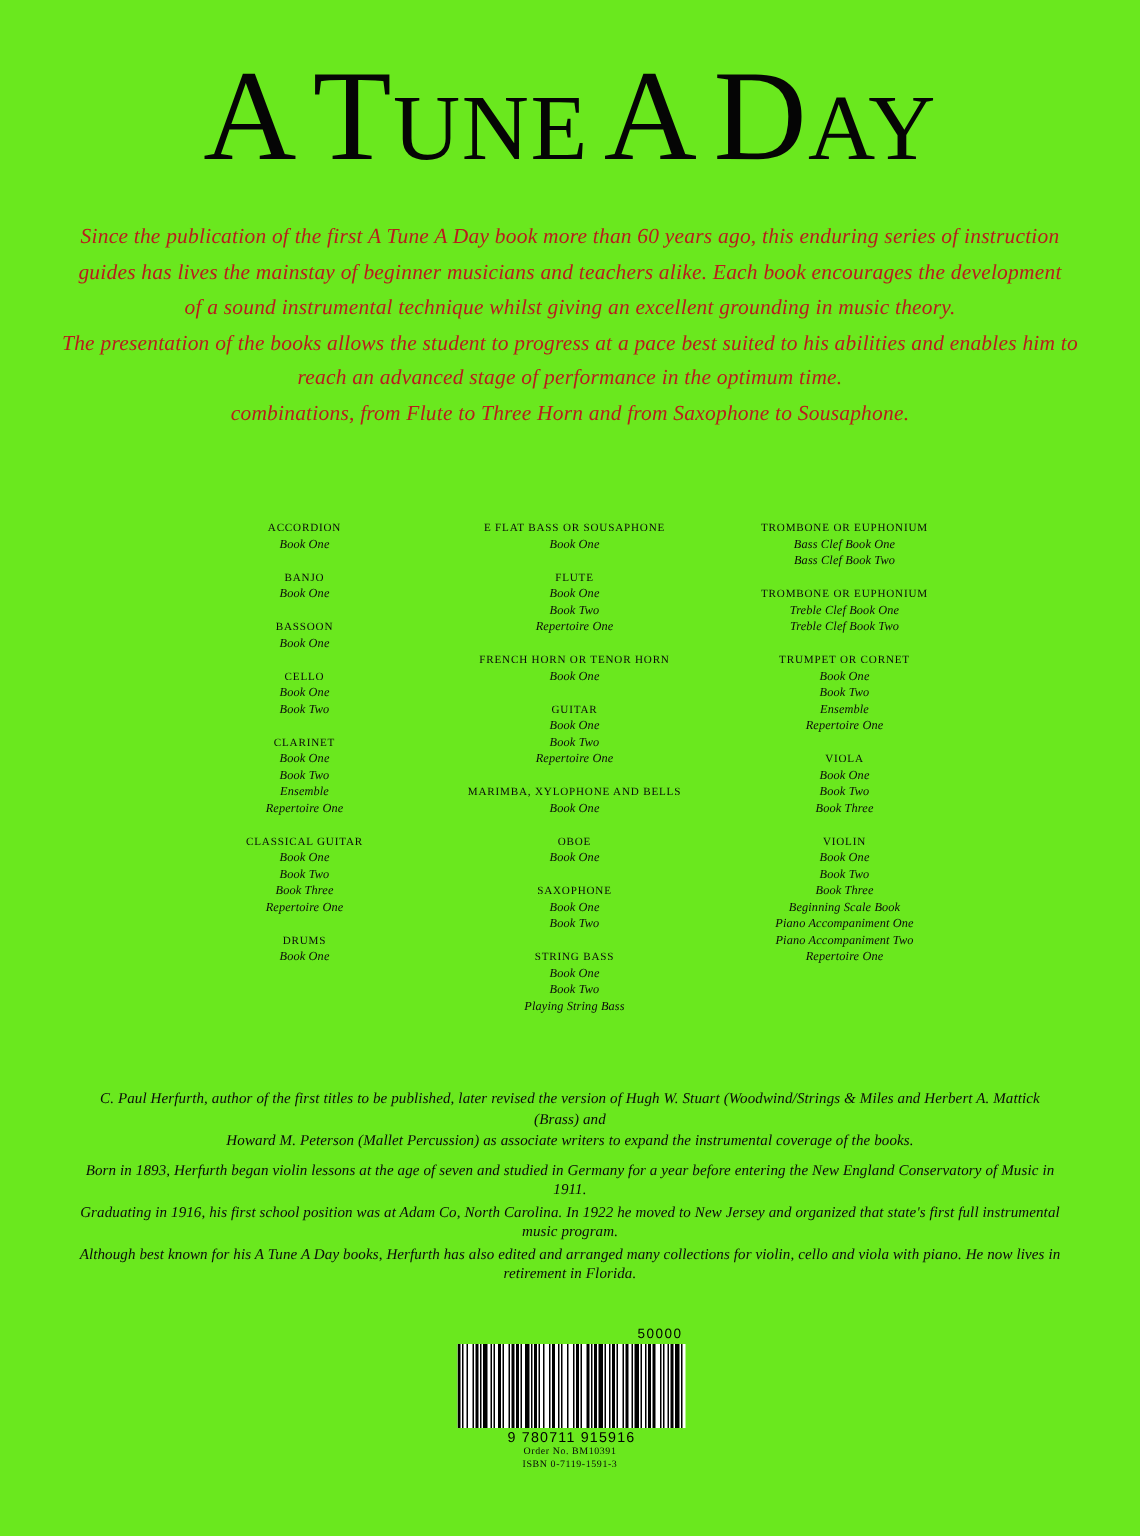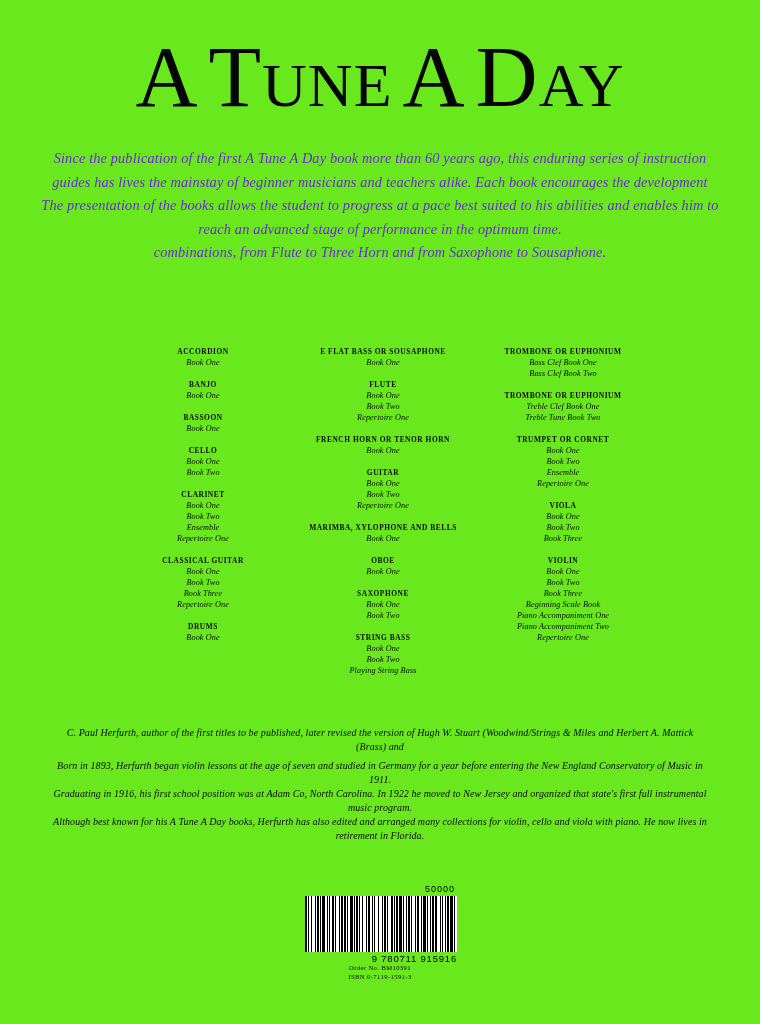--- a/index.html
+++ b/index.html
@@ -45,21 +45,21 @@
     display: inline-block;
     width: 10px;
   }
   
   .blurb {
     position: absolute;
     top: 148px;
     left: 40px;
     width: 680px;
     text-align: center;
-    color: #6d28d9;
+    color: #b91c1c;
   }
   .blurb p {
     margin: 0 0 2px 0;
     font-family: "Liberation Serif", serif;
     font-style: italic;
     font-size: 14.3px;
     line-height: 21.5px;
     letter-spacing: 0.15px;
   }
   .blurb p.just {
@@ -87,21 +87,20 @@
     margin-bottom: 11px;
   }
   .grp .gname {
     font-family: "Liberation Serif", serif;
     font-size: 7.4px;
     letter-spacing: 0.55px;
     line-height: 11px;
     font-variant: small-caps;
     text-transform: uppercase;
     white-space: nowrap;
-    font-weight: bold;
   }
   .grp .gitem {
     font-family: "Liberation Serif", serif;
     font-style: italic;
     font-size: 8.2px;
     line-height: 11px;
     letter-spacing: 0.1px;
     white-space: nowrap;
   }
   
@@ -154,21 +153,21 @@
     position: absolute;
     top: 0;
     bottom: 0;
     background: #000;
   }
   .barcode-digits {
     font-family: "Liberation Sans", sans-serif;
     font-size: 9.5px;
     letter-spacing: 0.8px;
     color: #000;
-    text-align: right;
+    text-align: center;
     padding-top: 1px;
   }
   .catalog {
     position: absolute;
     top: 963px;
     left: 0;
     width: 760px;
     text-align: center;
     color: #0a0a0a;
   }
@@ -184,20 +183,21 @@
 
 <div class="page">
 
   <div class="title">
     <span class="cap">A</span><span class="gap"></span><span class="cap">T</span><span class="sm">UNE</span><span class="gap"></span><span class="cap">A</span><span class="gap"></span><span class="cap">D</span><span class="sm">AY</span>
   </div>
 
   <div class="blurb">
     <p class="just">Since the publication of the first A Tune A Day book more than 60 years ago, this enduring series of instruction</p>
     <p class="just">guides has lives the mainstay of beginner musicians and teachers alike. Each book encourages the development</p>
+    <p class="just">of a sound instrumental technique whilst giving an excellent grounding in music theory.</p>
     <p class="just">The presentation of the books allows the student to progress at a pace best suited to his abilities and enables him to</p>
     <p class="just">reach an advanced stage of performance in the optimum time.</p>
     <p class="just">combinations, from Flute to Three Horn and from Saxophone to Sousaphone.</p>
   </div>
 
   <div class="columns">
 
     <div class="col">
       <div class="grp">
         <div class="gname">Accordion</div>
@@ -280,21 +280,21 @@
 
     <div class="col">
       <div class="grp">
         <div class="gname">Trombone or Euphonium</div>
         <div class="gitem">Bass Clef Book One</div>
         <div class="gitem">Bass Clef Book Two</div>
       </div>
       <div class="grp">
         <div class="gname">Trombone or Euphonium</div>
         <div class="gitem">Treble Clef Book One</div>
-        <div class="gitem">Treble Tune Book Two</div>
+        <div class="gitem">Treble Clef Book Two</div>
       </div>
       <div class="grp">
         <div class="gname">Trumpet or Cornet</div>
         <div class="gitem">Book One</div>
         <div class="gitem">Book Two</div>
         <div class="gitem">Ensemble</div>
         <div class="gitem">Repertoire One</div>
       </div>
       <div class="grp">
         <div class="gname">Viola</div>
@@ -311,20 +311,21 @@
         <div class="gitem">Piano Accompaniment One</div>
         <div class="gitem">Piano Accompaniment Two</div>
         <div class="gitem">Repertoire One</div>
       </div>
     </div>
 
   </div>
 
   <div class="bio">
     <p>C. Paul Herfurth, author of the first titles to be published, later revised the version of Hugh W. Stuart (Woodwind/Strings &amp; Miles and Herbert A. Mattick (Brass) and</p>
+    <p>Howard M. Peterson (Mallet Percussion) as associate writers to expand the instrumental coverage of the books.</p>
     <p class="para2">Born in 1893, Herfurth began violin lessons at the age of seven and studied in Germany for a year before entering the New England Conservatory of Music in 1911.</p>
     <p>Graduating in 1916, his first school position was at Adam Co, North Carolina. In 1922 he moved to New Jersey and organized that state's first full instrumental music program.</p>
     <p>Although best known for his A Tune A Day books, Herfurth has also edited and arranged many collections for violin, cello and viola with piano. He now lives in retirement in Florida.</p>
   </div>
 
   <div class="barcode-wrap">
     <div class="barcode-top">
       <span class="barcode-num-top">50000</span>
     </div>
     <div class="bars" id="bars">

